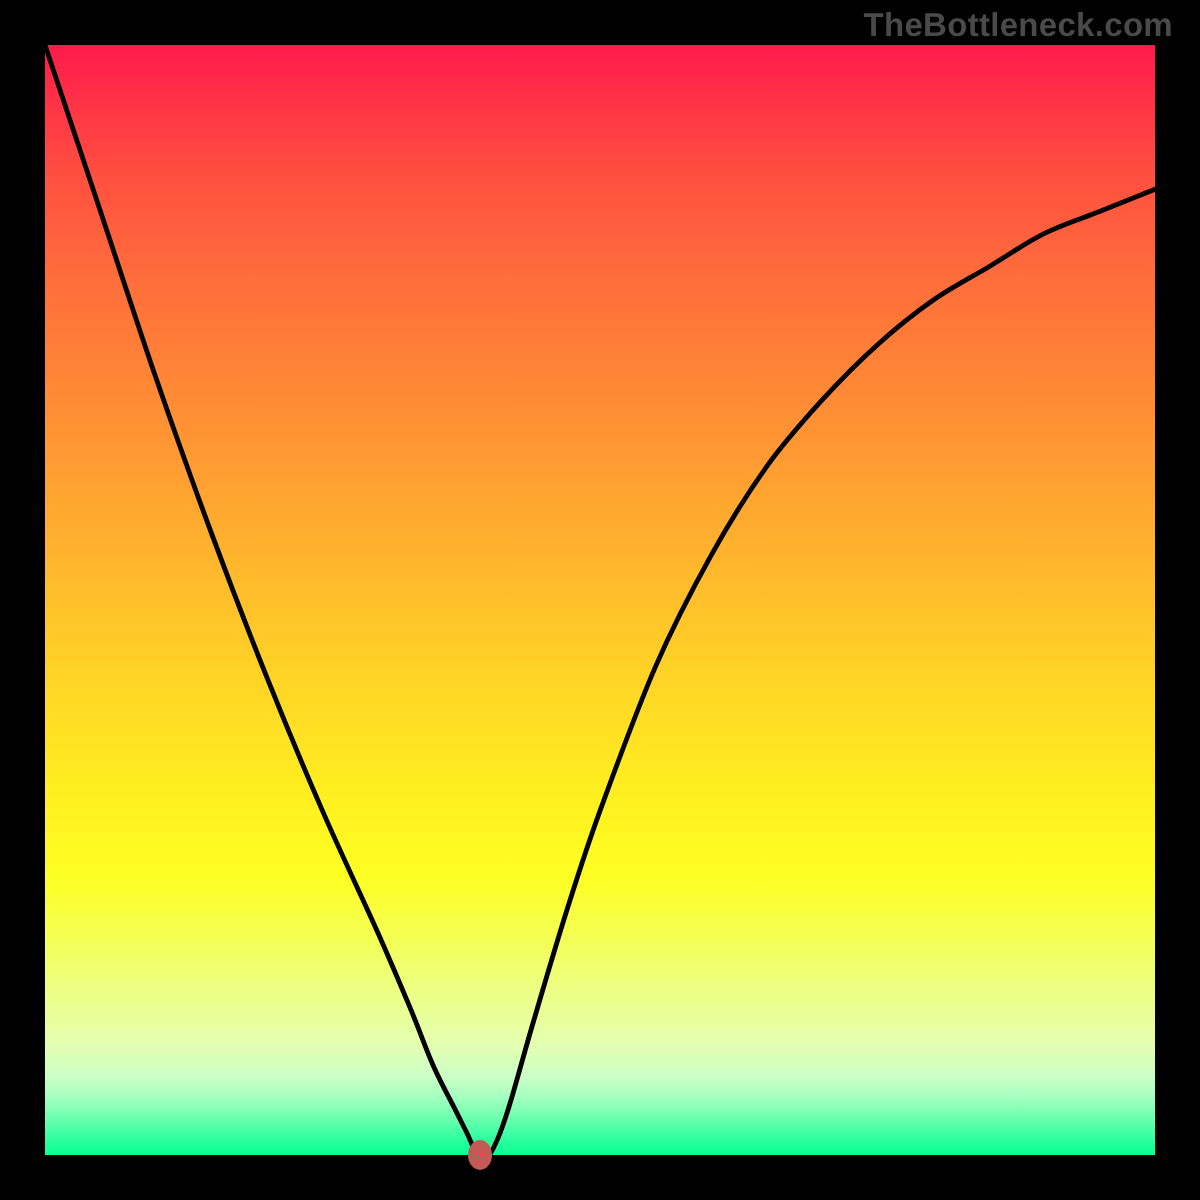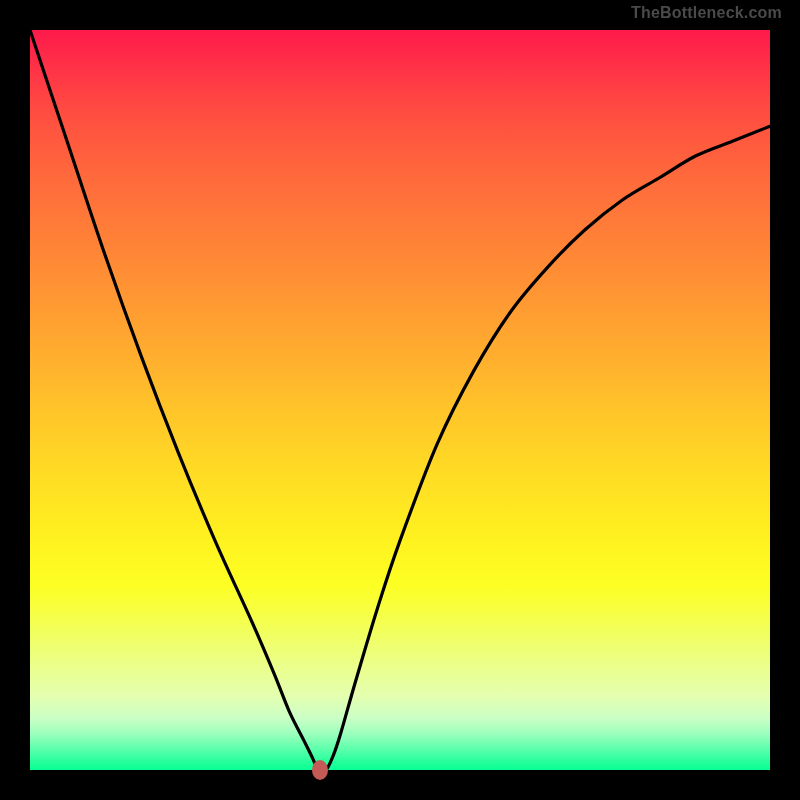--- a/index.html
+++ b/index.html
@@ -15,21 +15,21 @@
     position: relative;
     width: 800px;
     height: 800px;
     background: #000;
   }
   .watermark {
     position: absolute;
     top: 4px;
     right: 18px;
     color: #4a4a4a;
-    font-size: 16px;
+    font-size: 22px;
     font-weight: 600;
     letter-spacing: 0.2px;
     user-select: none;
   }
   .plot-area {
     position: absolute;
     left: 30px;
     top: 30px;
     width: 740px;
     height: 740px;

